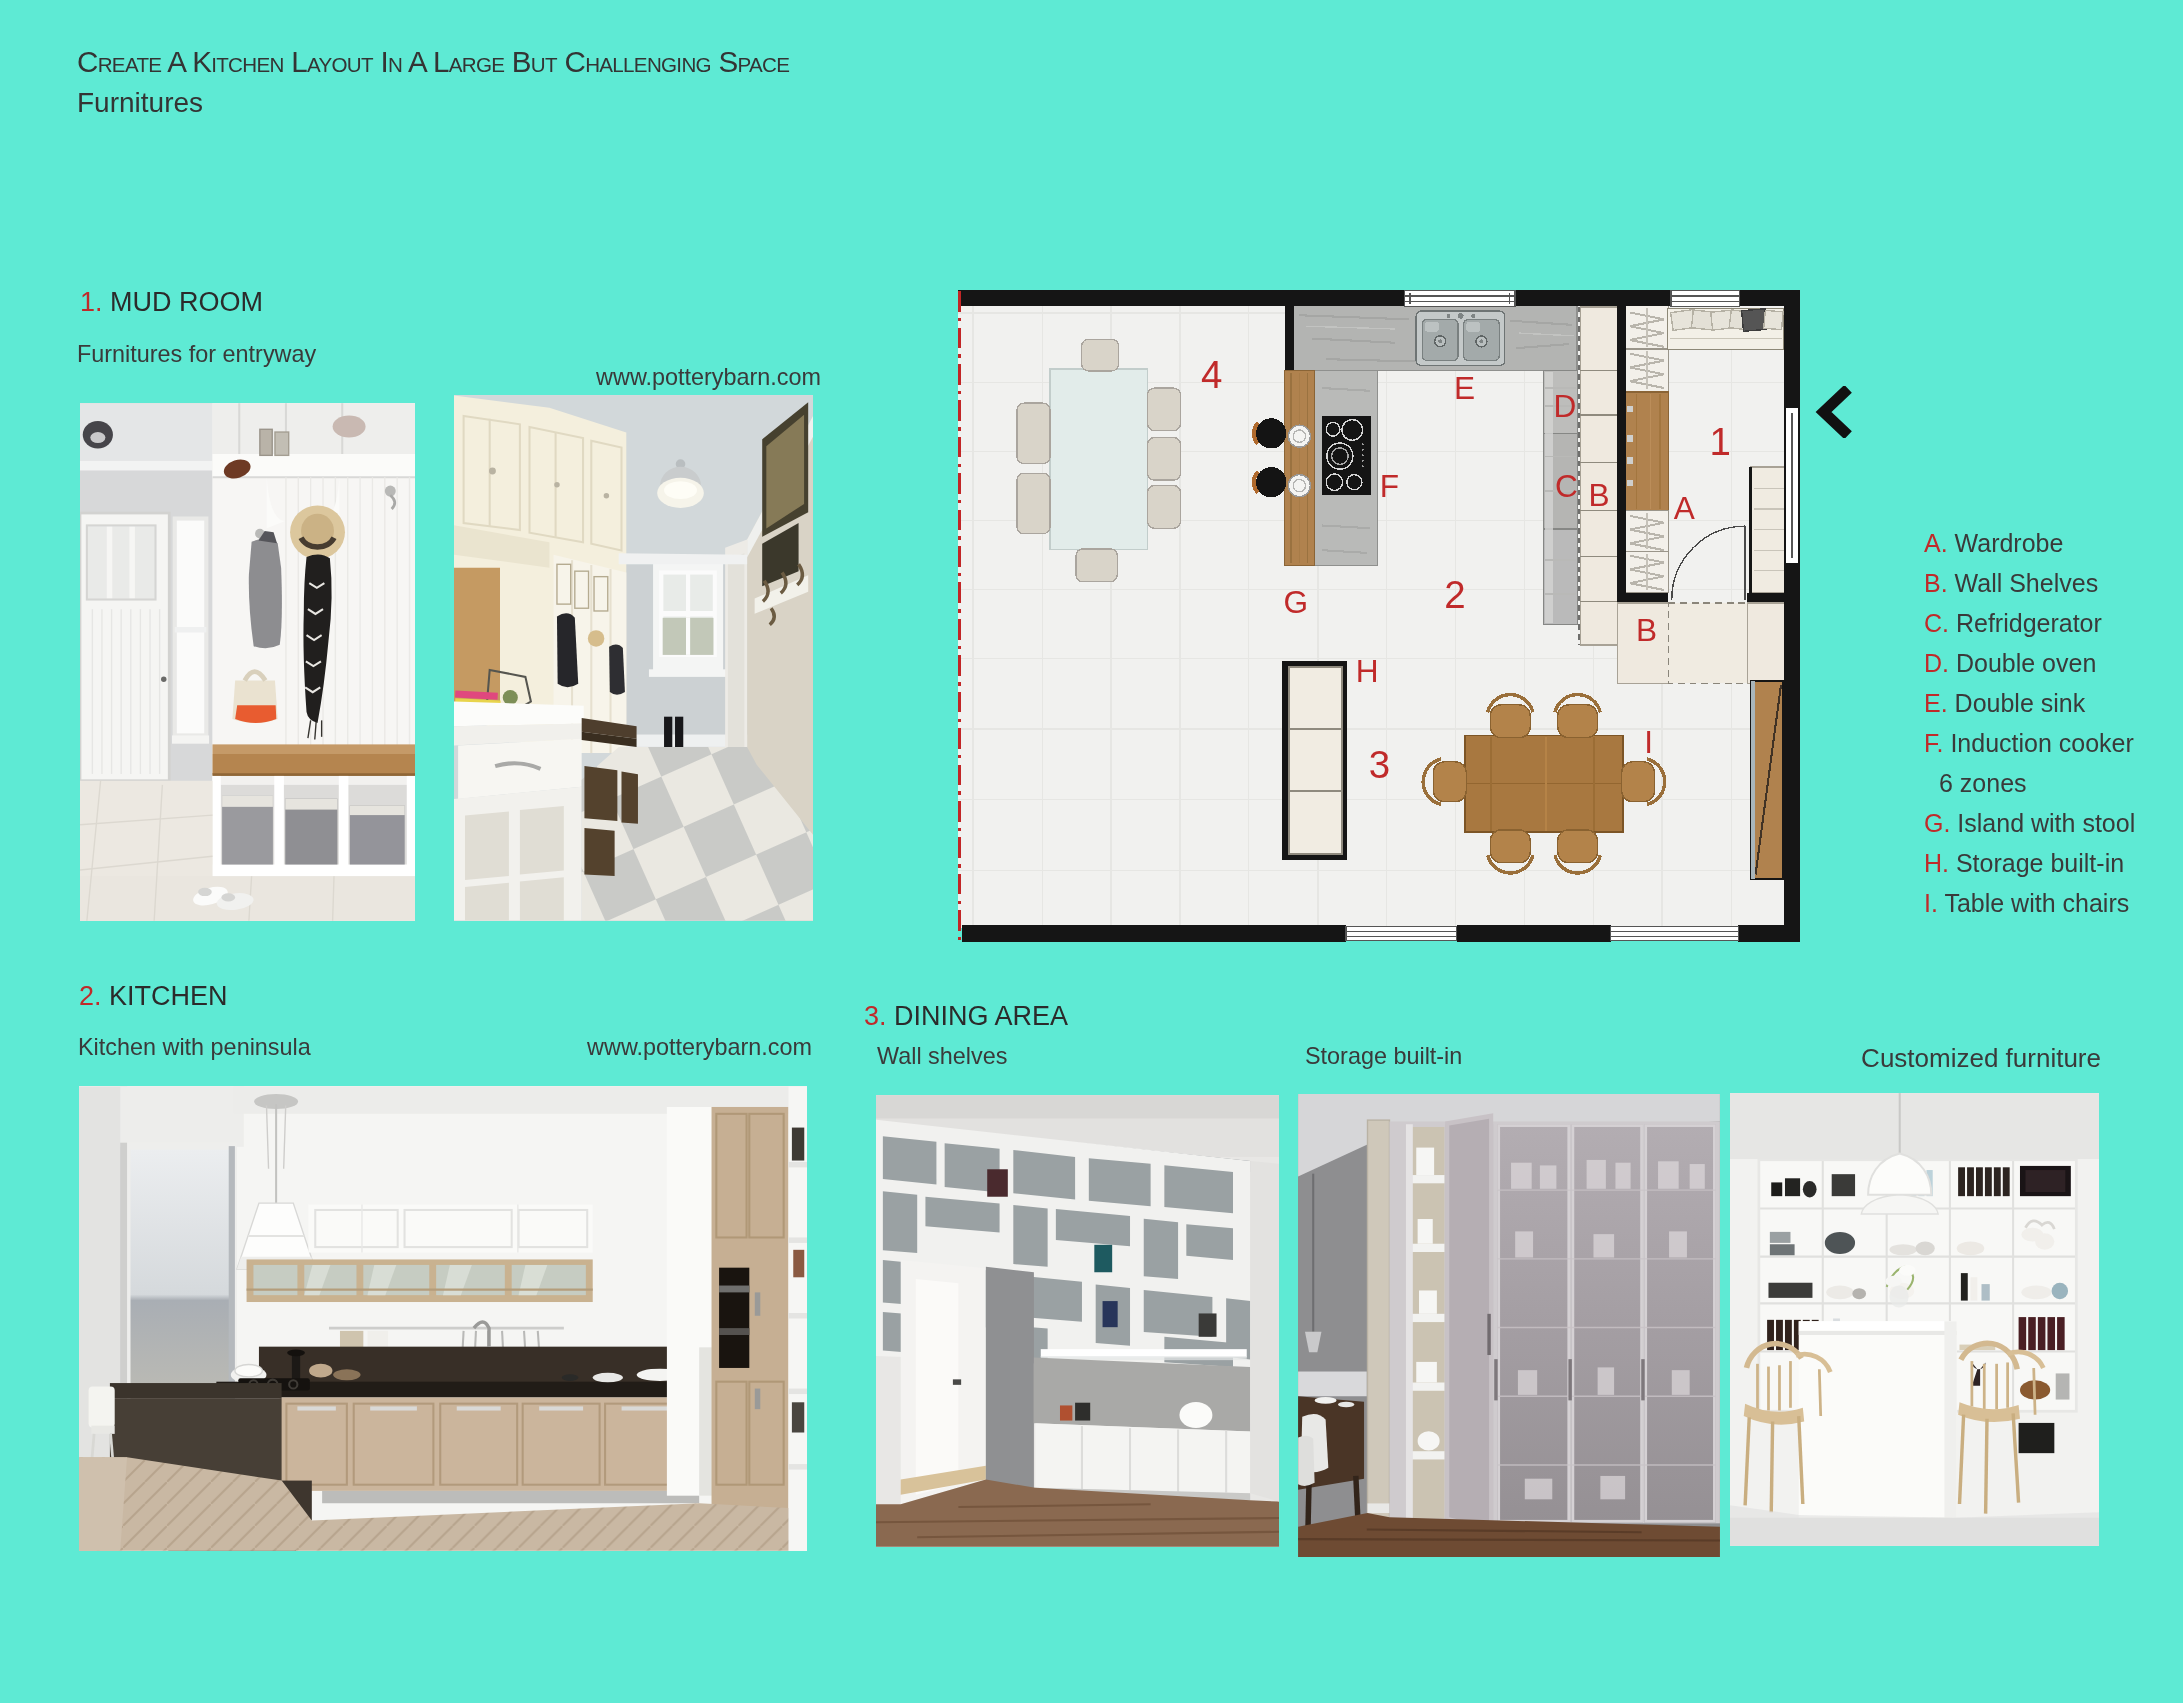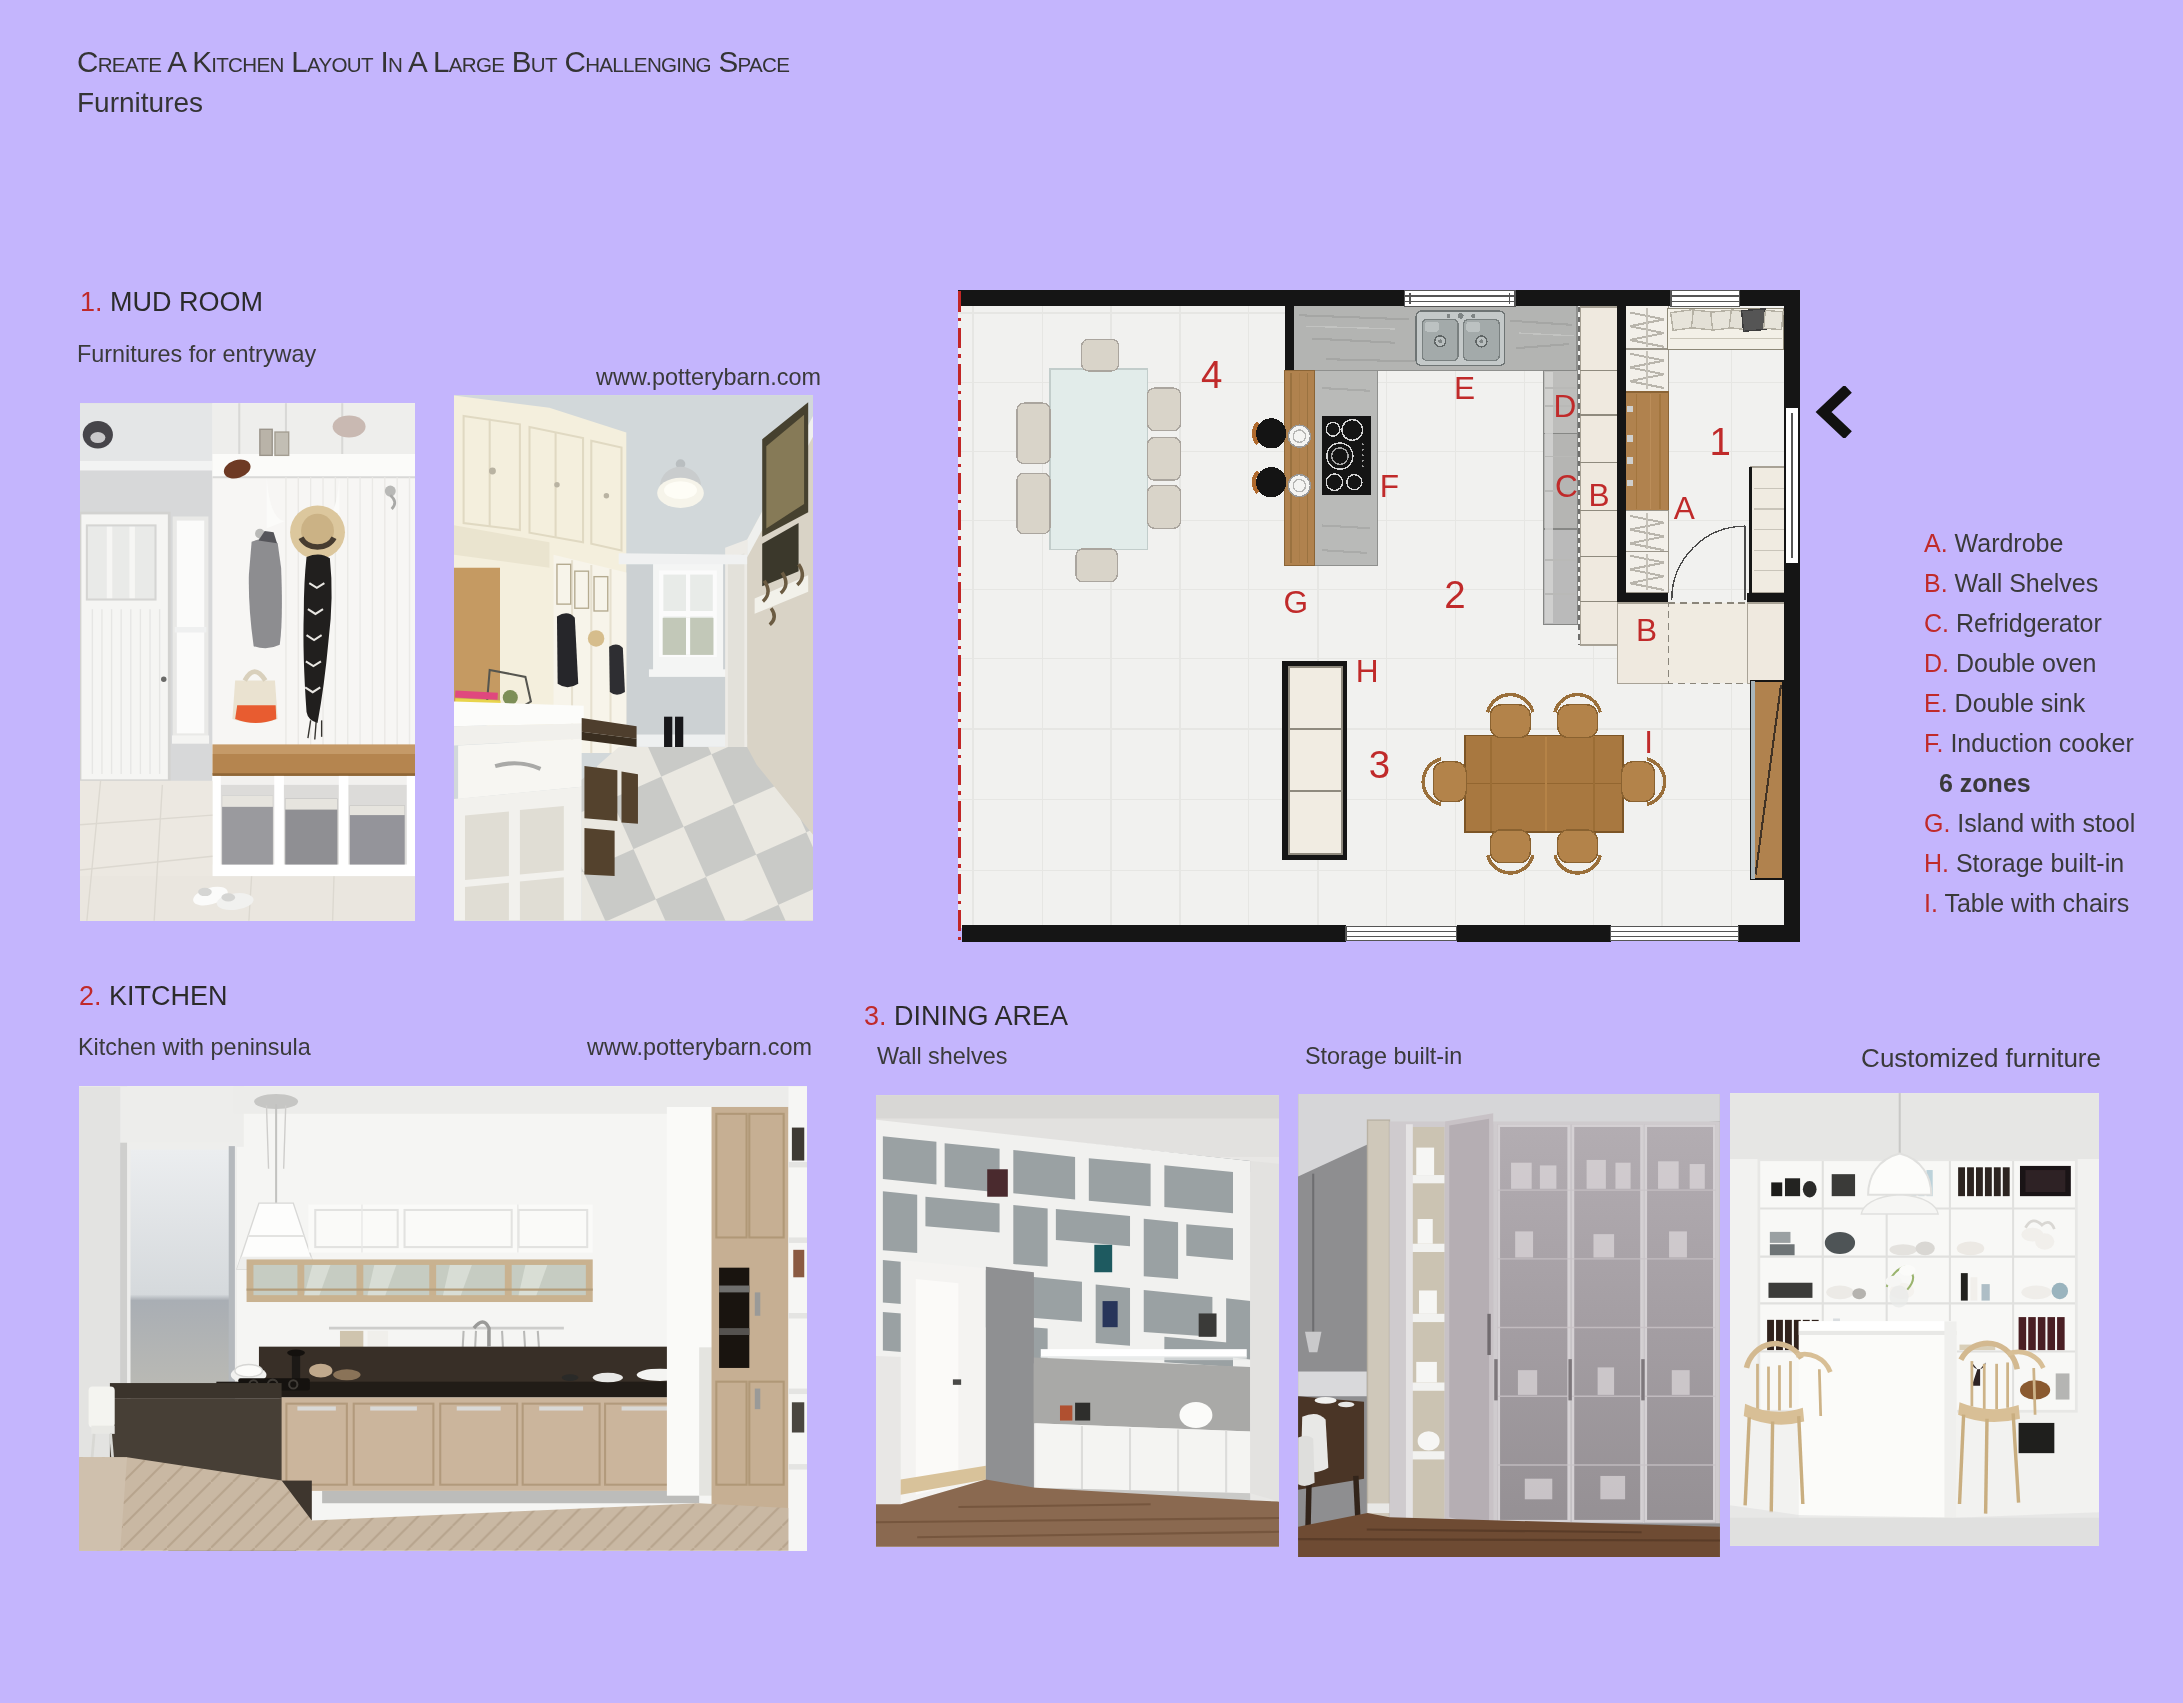--- a/index.html
+++ b/index.html
@@ -1,16 +1,16 @@
 <!DOCTYPE html>
 <html style="font-size:11px"><head>
 <meta charset="utf-8">
 <style>
   html,body{margin:0;padding:0;background:#fff;}
-  #page{position:relative;width:2183px;height:1704px;background:#c4b5fd;overflow:hidden;
+  #page{position:relative;width:2183px;height:1704px;background:#5eead4;overflow:hidden;
         font-family:"Liberation Sans",sans-serif;color:#2e2e2e;}
   .abs{position:absolute;}
   .red{color:#c02a2a;}
   .hline{white-space:nowrap;letter-spacing:1.4px;}
 </style>
 </head>
 <body>
 <div id="page">
 
 <div class="abs hline" style="left:77px;top:45px;font-size:29.6px;letter-spacing:-0.7px;color:#343434;">
@@ -643,21 +643,21 @@
   <path d="M 50 4 L 14 38 L 50 72" fill="none" stroke="#111" stroke-width="16"></path>
 </svg>
 
 <div class="abs" style="left:1924px;top:507px;font-size:25px;letter-spacing:0px;line-height:40px;color:#3a3a3a;white-space:nowrap;margin-top:16px;">
 <div><span class="red">A.</span> Wardrobe</div>
 <div><span class="red">B.</span> Wall Shelves</div>
 <div><span class="red">C.</span> Refridgerator</div>
 <div><span class="red">D.</span> Double oven</div>
 <div><span class="red">E.</span> Double sink</div>
 <div><span class="red">F.</span> Induction cooker</div>
-<div style="padding-left:15px;font-weight:bold;">6 zones</div>
+<div style="padding-left:15px;">6 zones</div>
 <div><span class="red">G.</span> Island with stool</div>
 <div><span class="red">H.</span> Storage built-in</div>
 <div><span class="red">I.</span> Table with chairs</div>
 </div>
 
 <div class="abs" style="left:79px;top:981px;font-size:27px;letter-spacing:0px;"><span class="red">2.</span> <span style="color:#2b2b2b;">KITCHEN</span></div>
 
 <div class="abs" style="left:78px;top:1034px;font-size:23.4px;letter-spacing:0px;color:#3a3a3a;">Kitchen with peninsula</div>
 
 <div class="abs" style="left:812px;top:1034px;font-size:23.4px;letter-spacing:0px;color:#3a3a3a;transform:translateX(-100%);white-space:nowrap;">www.potterybarn.com</div>

